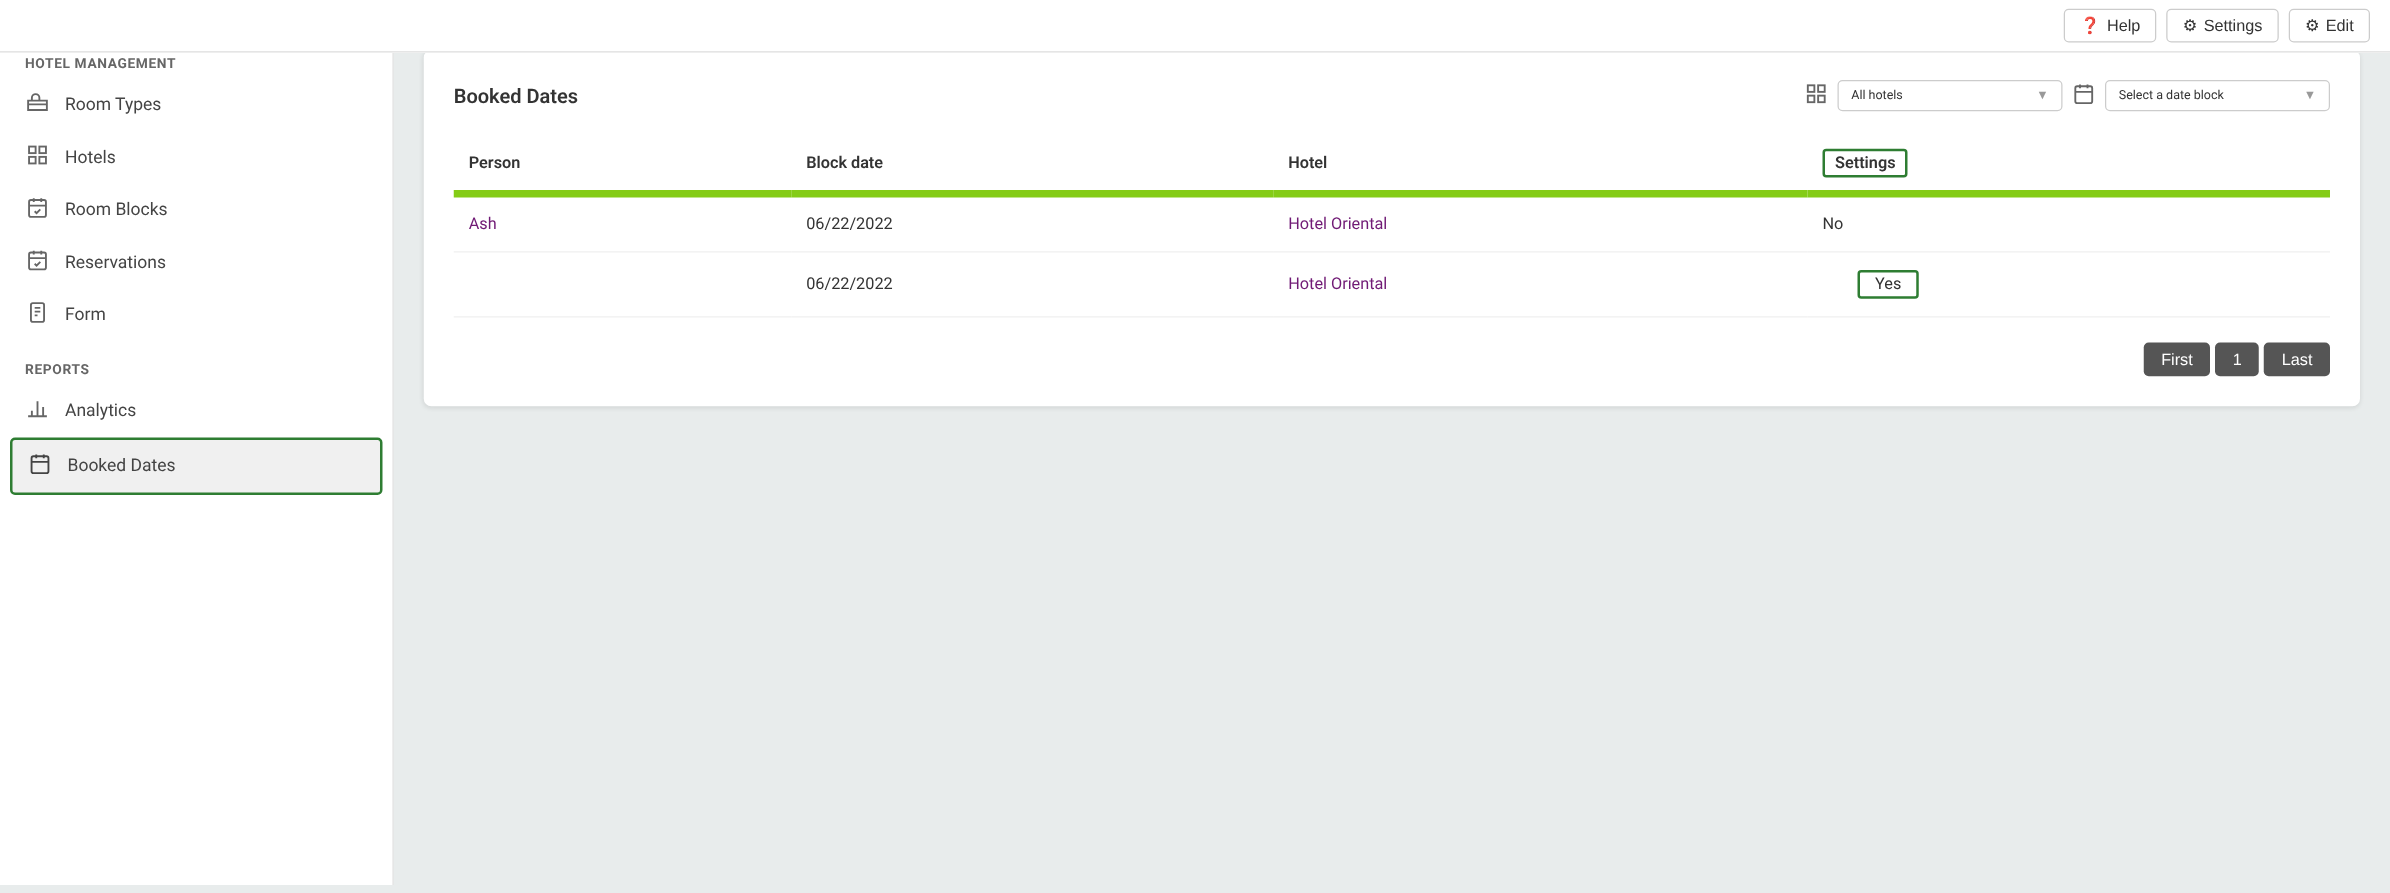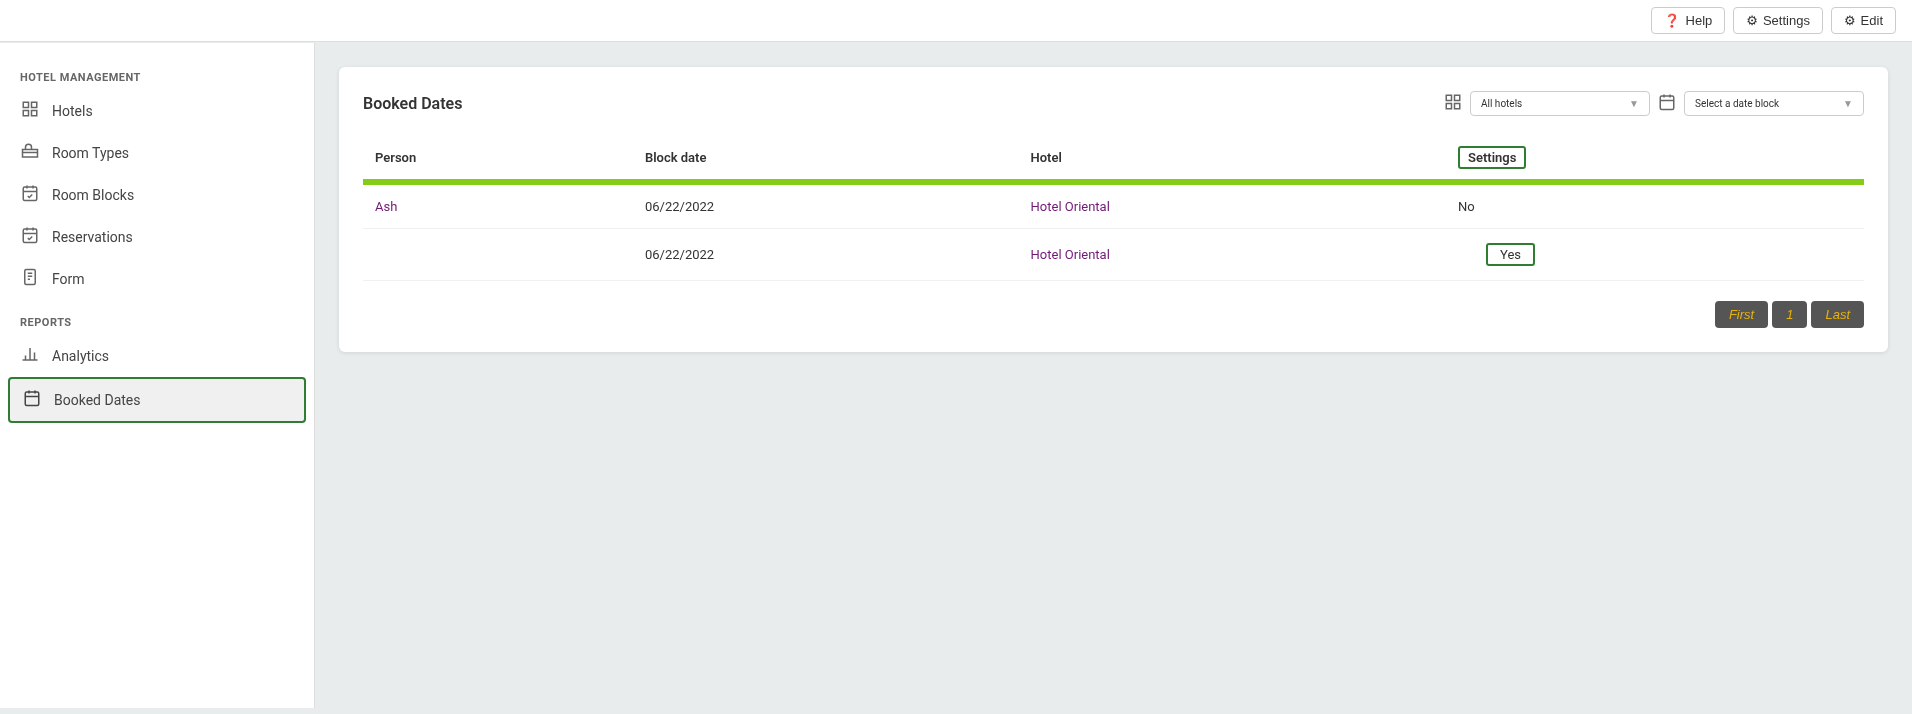--- a/index.html
+++ b/index.html
@@ -11,21 +11,21 @@
       background: #fff; display: flex; align-items: center; justify-content: flex-end;
       padding: 0 16px; gap: 8px; border-bottom: 1px solid #ddd; z-index: 100;
     }
     .topbar-btn {
       display: flex; align-items: center; gap: 5px;
       border: 1px solid #ccc; border-radius: 4px; padding: 5px 12px;
       background: #fff; cursor: pointer; font-size: 13px; color: #333;
     }
 
     
-    .layout { display: flex; height: 708px; padding-top: 43px; }
+    .layout { display: flex; height: 708px; padding-top: 16px; }
 
     
     .sidebar {
       width: 315px; min-width: 315px; background: #fff; border-right: 1px solid #ddd;
       padding: 20px 0; overflow-y: auto;
     }
     .sidebar-section-title {
       font-size: 11px; font-weight: 700; color: #666; letter-spacing: 0.5px;
       padding: 8px 20px 6px; text-transform: uppercase;
     }
@@ -82,21 +82,21 @@
     }
     .waitlist-yes {
       display: inline-block; border: 2px solid #2e7d32; padding: 2px 12px;
       border-radius: 3px; color: #333; font-size: 13px; margin-left: 28px;
     }
 
     
     .pagination { display: flex; align-items: center; justify-content: flex-end; gap: 4px; margin-top: 20px; }
     .page-btn {
       padding: 6px 14px; border: none; border-radius: 4px;
-      background: #555; color: #eab308; font-size: 13px; cursor: pointer; font-style: italic;
+      background: #555; color: #ffffff; font-size: 13px; cursor: pointer;
     }
     .page-btn.current { background: #555; }
   </style>
 </head>
 <body>
 
 <div class="topbar">
   <button class="topbar-btn">
     <span>❓</span>
     <span>Help</span>
@@ -112,38 +112,38 @@
 </div>
 
 <div class="layout">
 
   <nav class="sidebar">
     <div class="sidebar-section-title">HOTEL MANAGEMENT</div>
 
     <div class="sidebar-item">
       <span class="icon">
         <svg width="18" height="18" viewBox="0 0 24 24" fill="none" stroke="#666" stroke-width="2">
+          <path d="M2 10h20v10H2z"></path>
+            <path d="M6 10V7a4 4 0 0 1 8 0v3"></path>
+          <path d="M2 14h20"></path>
+        </svg>
+      </span>
+      <span>Room Types</span>
+    </div>
+
+    <div class="sidebar-item">
+      <span class="icon">
+        <svg width="18" height="18" viewBox="0 0 24 24" fill="none" stroke="#666" stroke-width="2">
           <rect x="3" y="3" width="7" height="7"></rect>
             <rect x="14" y="3" width="7" height="7"></rect>
           <rect x="3" y="14" width="7" height="7"></rect>
             <rect x="14" y="14" width="7" height="7"></rect>
         </svg>
       </span>
       <span>Hotels</span>
-    </div>
-
-    <div class="sidebar-item">
-      <span class="icon">
-        <svg width="18" height="18" viewBox="0 0 24 24" fill="none" stroke="#666" stroke-width="2">
-          <path d="M2 10h20v10H2z"></path>
-            <path d="M6 10V7a4 4 0 0 1 8 0v3"></path>
-          <path d="M2 14h20"></path>
-        </svg>
-      </span>
-      <span>Room Types</span>
     </div>
 
     <div class="sidebar-item">
       <span class="icon">
         <svg width="18" height="18" viewBox="0 0 24 24" fill="none" stroke="#666" stroke-width="2">
           <rect x="3" y="4" width="18" height="18" rx="2"></rect>
             <line x1="16" y1="2" x2="16" y2="6"></line>
           <line x1="8" y1="2" x2="8" y2="6"></line>
             <line x1="3" y1="10" x2="21" y2="10"></line>
           <polyline points="9 16 11 18 15 14"></polyline>

